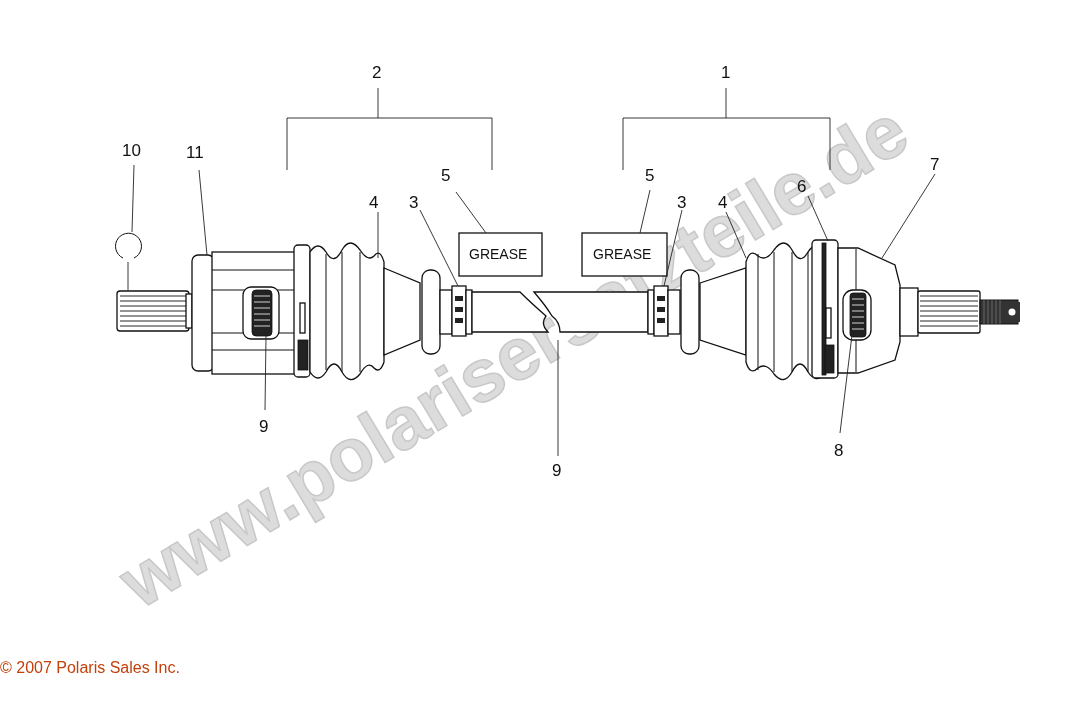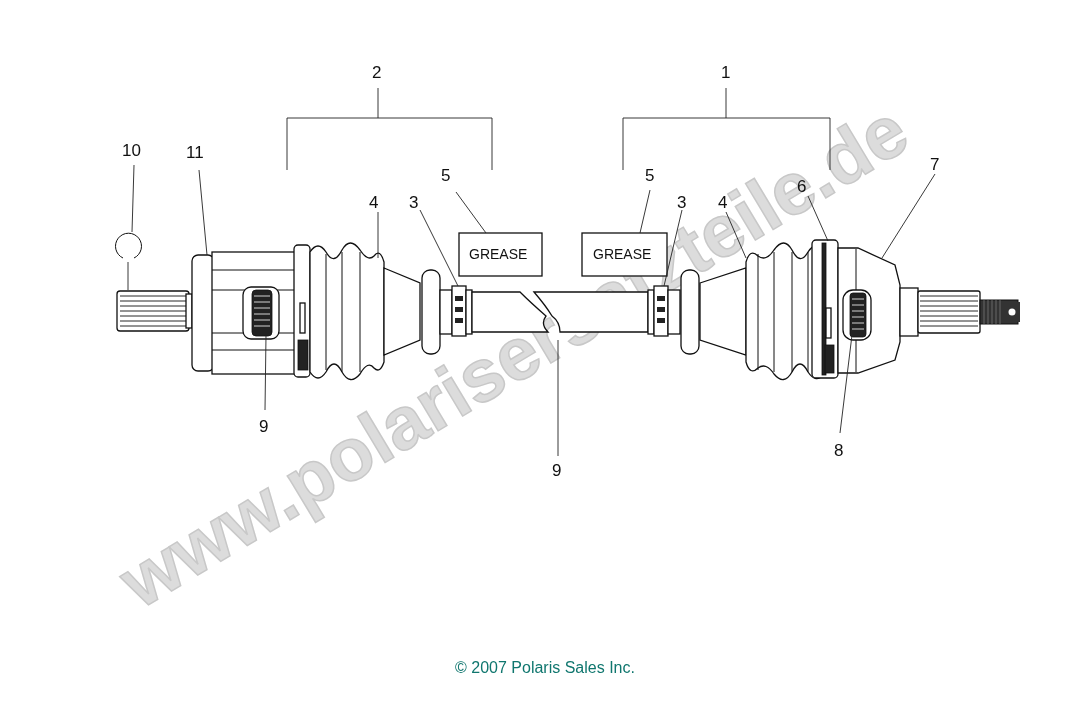--- a/index.html
+++ b/index.html
@@ -1,21 +1,21 @@
 <!DOCTYPE html>
 <html><head>
 <meta charset="utf-8">
 <style>
   html, body { margin: 0; padding: 0; background: #ffffff; }
   body { width: 1090px; height: 707px; position: relative; overflow: hidden; font-family: "Liberation Sans", sans-serif; }
   #diagram { position: absolute; left: 0; top: 0; width: 1090px; height: 707px; }
   .lbl { font-family: "Liberation Sans", sans-serif; font-size: 17px; fill: #111; }
   .grease { font-family: "Liberation Sans", sans-serif; font-size: 14px; fill: #111; }
   .wm { font-family: "Liberation Sans", sans-serif; font-weight: bold; font-size: 74px; fill: #dcdcdc; stroke: #c8c8c8; stroke-width: 1.5; }
-  .copy { position: absolute; left: 0; width: 1090px; top: 659px; text-align: center; font-size: 16px; color: #0f766e; font-family: "Liberation Sans", sans-serif; }
+  .copy { position: absolute; left: 0; width: 1090px; top: 659px; text-align: left; font-size: 16px; color: #c2410c; font-family: "Liberation Sans", sans-serif; }
   .p { fill: #fff; stroke: #111; stroke-width: 1.3; }
   .pl { fill: none; stroke: #111; stroke-width: 1; }
   .ld { fill: none; stroke: #222; stroke-width: 0.9; }
   .dark { fill: #222; stroke: #111; stroke-width: 0.8; }
 </style>
 </head>
 <body>
 
 <svg id="diagram" viewBox="0 0 1090 707" xmlns="http://www.w3.org/2000/svg">
 

